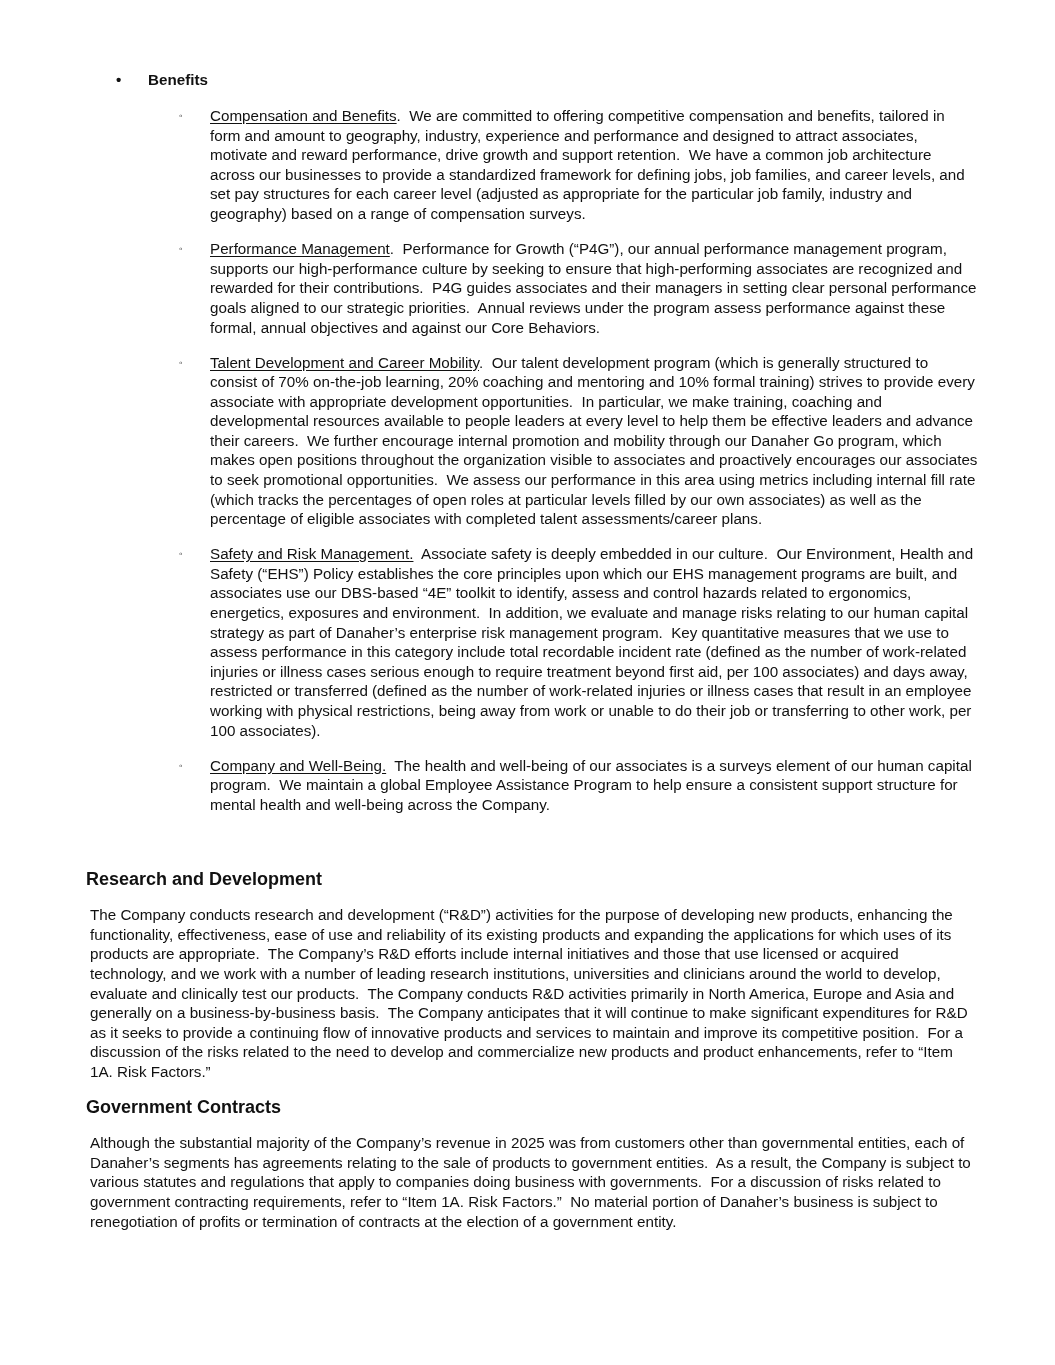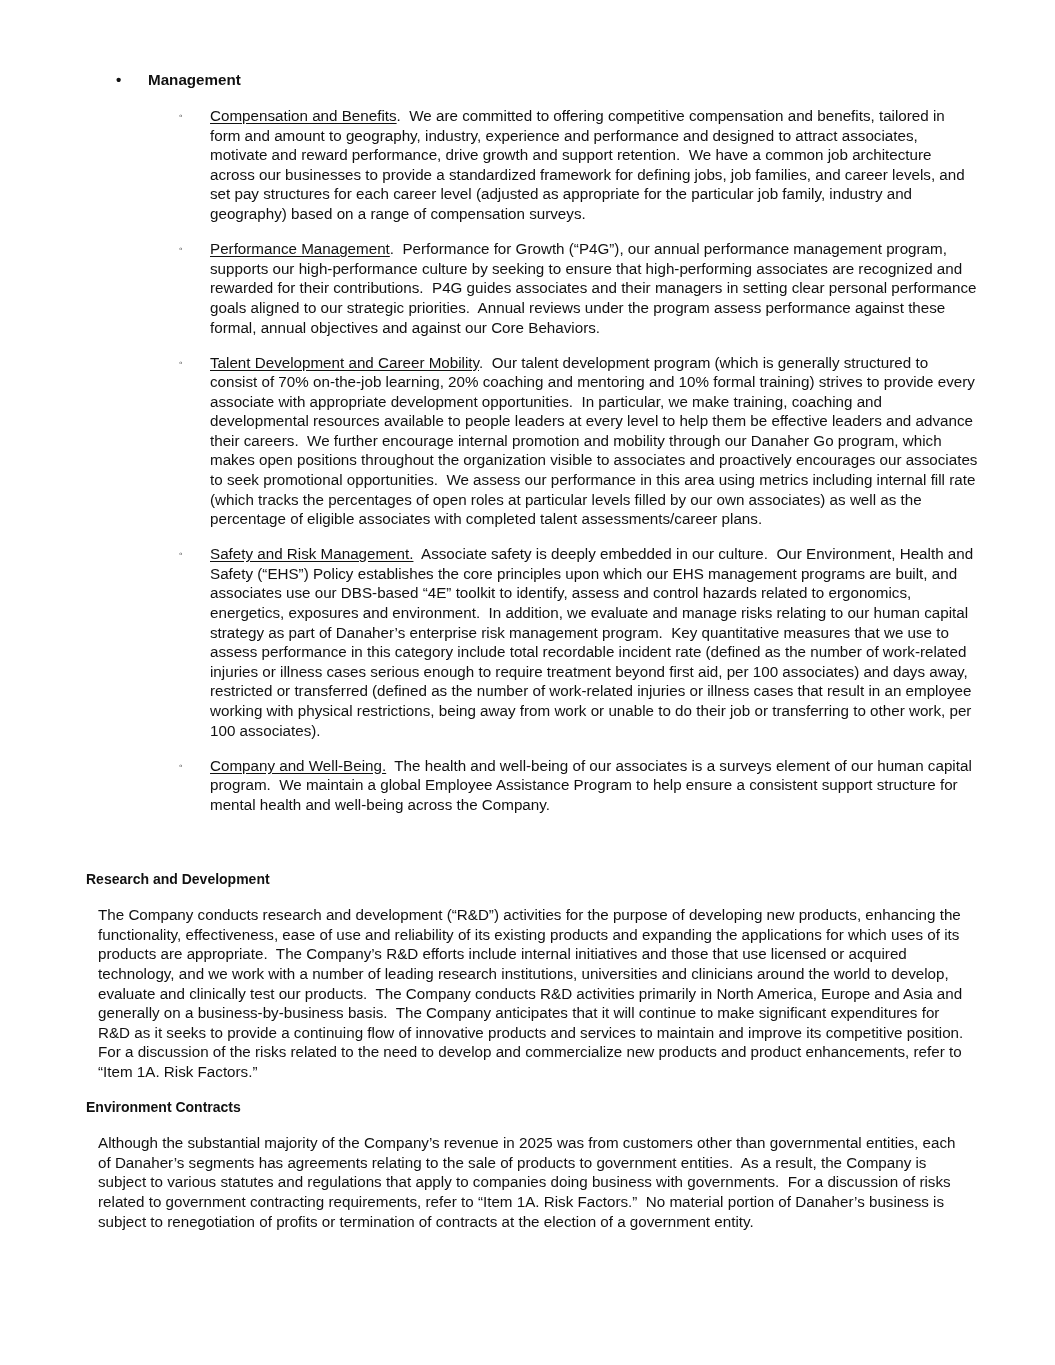--- a/index.html
+++ b/index.html
@@ -63,44 +63,44 @@
     .u {
       text-decoration: underline;
       text-underline-offset: 2px;
     }
     .section {
       position: absolute;
       left: 86px;
       width: 890px;
     }
     .section h2 {
-      font-size: 14px;
+      font-size: 18px;
       font-weight: bold;
       margin: 0 0 15.6px 0;
       line-height: 19.6px;
     }
     .section p {
-      margin: 12px;
+      margin: 4px;
     }
     .page-number {
       position: absolute;
       left: 0;
       width: 1044px;
       top: 1380px;
       text-align: left;
     }
   </style>
 </head>
 <body>
 
 <div class="page">
 
   <div class="bullet-head">
     <span class="dot">•</span>
-    <span class="label">Management</span>
+    <span class="label">Benefits</span>
   </div>
 
   <div class="sub-list">
 
     <div class="sub-item" style="margin-bottom:15.6px;">
       <span class="circ">◦</span>
       <div class="body" style="white-space:pre-wrap;"><span class="u">Compensation and Benefits</span><span>.</span><span>  We are committed to offering competitive compensation and benefits, tailored in form and amount to geography, industry, experience and performance and designed to attract associates, motivate and reward performance, drive growth and support retention.  We have a common job architecture across our businesses to provide a standardized framework for defining jobs, job families, and career levels, and set pay structures for each career level (adjusted as appropriate for the particular job family, industry and geography) based on a range of compensation surveys.</span></div>
     </div>
 
     <div class="sub-item">
@@ -124,19 +124,19 @@
     </div>
 
   </div>
 
   <div class="section" style="top:870px;">
     <h2>Research and Development</h2>
     <p style="white-space:pre-wrap;">The Company conducts research and development (“R&amp;D”) activities for the purpose of developing new products, enhancing the functionality, effectiveness, ease of use and reliability of its existing products and expanding the applications for which uses of its products are appropriate.  The Company’s R&amp;D efforts include internal initiatives and those that use licensed or acquired technology, and we work with a number of leading research institutions, universities and clinicians around the world to develop, evaluate and clinically test our products.  The Company conducts R&amp;D activities primarily in North America, Europe and Asia and generally on a business-by-business basis.  The Company anticipates that it will continue to make significant expenditures for R&amp;D as it seeks to provide a continuing flow of innovative products and services to maintain and improve its competitive position.  For a discussion of the risks related to the need to develop and commercialize new products and product enhancements, refer to “Item 1A. Risk Factors.”</p>
   </div>
 
   <div class="section" style="top:1098px;">
-    <h2>Environment Contracts</h2>
+    <h2>Government Contracts</h2>
     <p style="white-space:pre-wrap;">Although the substantial majority of the Company’s revenue in 2025 was from customers other than governmental entities, each of Danaher’s segments has agreements relating to the sale of products to government entities.  As a result, the Company is subject to various statutes and regulations that apply to companies doing business with governments.  For a discussion of risks related to government contracting requirements, refer to “Item 1A. Risk Factors.”  No material portion of Danaher’s business is subject to renegotiation of profits or termination of contracts at the election of a government entity.</p>
   </div>
 
   <div class="page-number">10</div>
 
 </div>
 
 </body></html>

